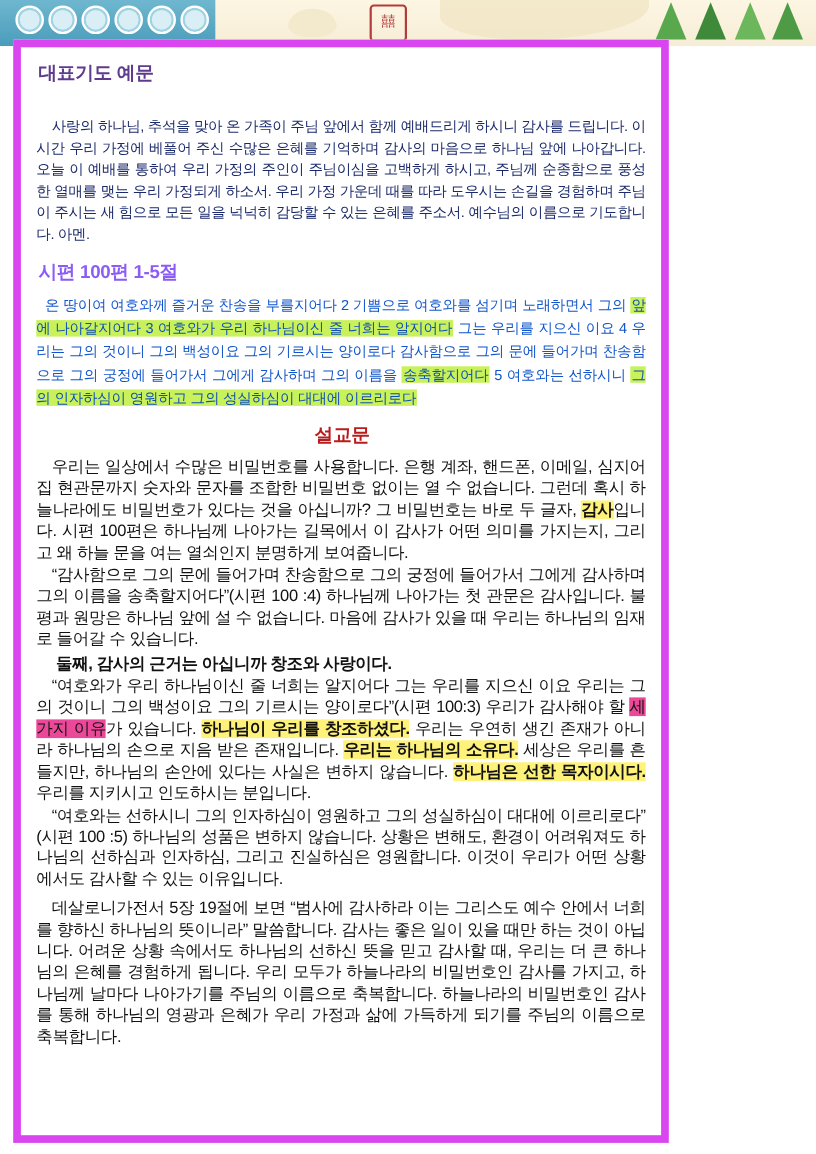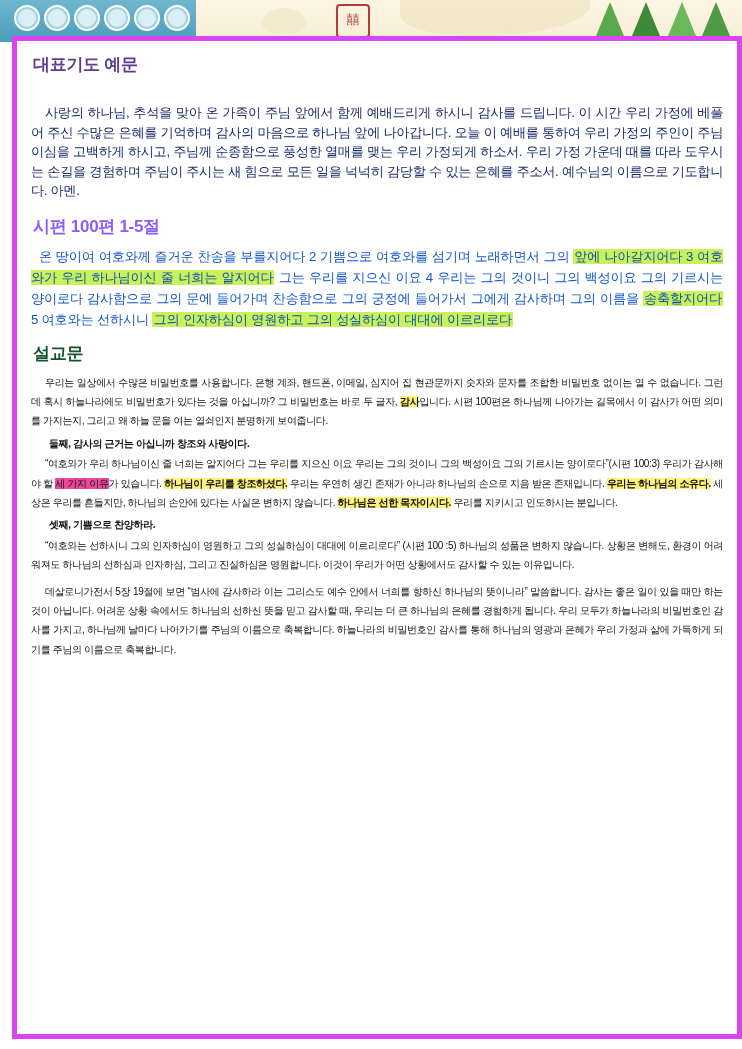--- a/index.html
+++ b/index.html
@@ -89,37 +89,37 @@
     left: 262px; top: 8px;
     width: 44px; height: 26px;
     background: #f3e9cd;
     border-radius: 50% 50% 50% 50% / 60% 60% 40% 40%;
   }
 
   
   .page {
     position: absolute;
     left: 12px; top: 36px;
-    width: 730px;
+    width: 596px;
     height: 1003px;
-    border: 5px solid #d946ef;
+    border: 7px solid #d946ef;
     box-sizing: border-box;
     background: #ffffff;
     padding: 10px 14px 0 14px;
   }
 
   .sec-title {
     font-size: 17px;
     font-weight: bold;
     margin: 2px 0 8px 2px;
     letter-spacing: -0.3px;
   }
   .title-prayer { color: #5e3b8c; }
   .title-psalm  { color: #8b5cf6; }
-  .title-sermon { color: #14532d; }
+  .title-sermon { color: #b91c1c; text-align: center; }
 
   .para {
     font-size: 13.2px;
     line-height: 19.5px;
     color: #1b2a6b;
     text-align: justify;
     margin: 0 0 2px 0;
     letter-spacing: -0.35px;
   }
   .prayer-body { margin-bottom: 14px; margin-top: 27px; }
@@ -137,21 +137,21 @@
   .psalm-body .mark {
     background: #c9f25a;
     color: #0f4fb5;
     padding: 0 1px;
   }
 
   .sermon {
     color: #111111;
   }
   .sermon p {
-    font-size: 10px;
+    font-size: 15px;
     line-height: 19.4px;
     text-align: justify;
     color: #111111;
     margin: 0 0 1px 0;
     letter-spacing: -0.35px;
     text-indent: 14px;
   }
   .sermon p.point {
     font-weight: bold;
     text-indent: 18px;
@@ -194,20 +194,20 @@
   <div class="prayer-body">
     <p class="para">사랑의 하나님, 추석을 맞아 온 가족이 주님 앞에서 함께 예배드리게 하시니 감사를 드립니다. 이 시간 우리 가정에 베풀어 주신 수많은 은혜를 기억하며 감사의 마음으로 하나님 앞에 나아갑니다. 오늘 이 예배를 통하여 우리 가정의 주인이 주님이심을 고백하게 하시고, 주님께 순종함으로 풍성한 열매를 맺는 우리 가정되게 하소서. 우리 가정 가운데 때를 따라 도우시는 손길을 경험하며 주님이 주시는 새 힘으로 모든 일을 넉넉히 감당할 수 있는 은혜를 주소서. 예수님의 이름으로 기도합니다. 아멘.</p>
   </div>
 
   <h2 class="sec-title title-psalm">시편 100편 1-5절</h2>
   <div class="psalm-body" id="psalm-body"><span>온 땅이여 여호와께 즐거운 찬송을 부를지어다 2 기쁨으로 여호와를 섬기며 노래하면서 그의 </span><span class="mark">앞에 나아갈지어다 3 여호와가 우리 하나님이신 줄 너희는 알지어다</span><span> 그는 우리를 지으신 이요 4 우리는 그의 것이니 그의 백성이요 그의 기르시는 양이로다 감사함으로 그의 문에 들어가며 찬송함으로 그의 궁정에 들어가서 그에게 감사하며 그의 이름을 </span><span class="mark">송축할지어다</span><span> 5 여호와는 선하시니 </span><span class="mark">그의 인자하심이 영원하고 그의 성실하심이 대대에 이르리로다</span></div>
 
   <h2 class="sec-title title-sermon">설교문</h2>
   <div class="sermon" id="sermon-body">
       <p><span>우리는 일상에서 수많은 비밀번호를 사용합니다. 은행 계좌, 핸드폰, 이메일, 심지어 집 현관문까지 숫자와 문자를 조합한 비밀번호 없이는 열 수 없습니다. 그런데 혹시 하늘나라에도 비밀번호가 있다는 것을 아십니까? 그 비밀번호는 바로 두 글자, </span><span class="hl-b">감사</span><span>입니다. 시편 100편은 하나님께 나아가는 길목에서 이 감사가 어떤 의미를 가지는지, 그리고 왜 하늘 문을 여는 열쇠인지 분명하게 보여줍니다.</span></p>
+      <p><span>“감사함으로 그의 문에 들어가며 찬송함으로 그의 궁정에 들어가서 그에게 감사하며 그의 이름을 송축할지어다”(시편 100 :4) 하나님께 나아가는 첫 관문은 감사입니다. 불평과 원망은 하나님 앞에 설 수 없습니다. 마음에 감사가 있을 때 우리는 하나님의 임재로 들어갈 수 있습니다.</span></p>
       <p class="point"><span>둘째, 감사의 근거는 아십니까 창조와 사랑이다.</span></p>
       <p><span>“여호와가 우리 하나님이신 줄 너희는 알지어다 그는 우리를 지으신 이요 우리는 그의 것이니 그의 백성이요 그의 기르시는 양이로다”(시편 100:3) 우리가 감사해야 할 </span><span class="hl">세 가지 이유</span><span>가 있습니다. </span><span class="hl-b">하나님이 우리를 창조하셨다.</span><span> 우리는 우연히 생긴 존재가 아니라 하나님의 손으로 지음 받은 존재입니다. </span><span class="hl-b">우리는 하나님의 소유다.</span><span> 세상은 우리를 흔들지만, 하나님의 손안에 있다는 사실은 변하지 않습니다. </span><span class="hl-b">하나님은 선한 목자이시다.</span><span> 우리를 지키시고 인도하시는 분입니다.</span></p>
-      <p class="point"><span>셋째, 기쁨으로 찬양하라.</span></p>
       <p><span>“여호와는 선하시니 그의 인자하심이 영원하고 그의 성실하심이 대대에 이르리로다” (시편 100 :5) 하나님의 성품은 변하지 않습니다. 상황은 변해도, 환경이 어려워져도 하나님의 선하심과 인자하심, 그리고 진실하심은 영원합니다. 이것이 우리가 어떤 상황에서도 감사할 수 있는 이유입니다.</span></p>
       <p class="last"><span>데살로니가전서 5장 19절에 보면 “범사에 감사하라 이는 그리스도 예수 안에서 너희를 향하신 하나님의 뜻이니라” 말씀합니다. 감사는 좋은 일이 있을 때만 하는 것이 아닙니다. 어려운 상황 속에서도 하나님의 선하신 뜻을 믿고 감사할 때, 우리는 더 큰 하나님의 은혜를 경험하게 됩니다. 우리 모두가 하늘나라의 비밀번호인 감사를 가지고, 하나님께 날마다 나아가기를 주님의 이름으로 축복합니다. 하늘나라의 비밀번호인 감사를 통해 하나님의 영광과 은혜가 우리 가정과 삶에 가득하게 되기를 주님의 이름으로 축복합니다.</span></p>
     </div>
 
 </div>
 
 </body></html>

